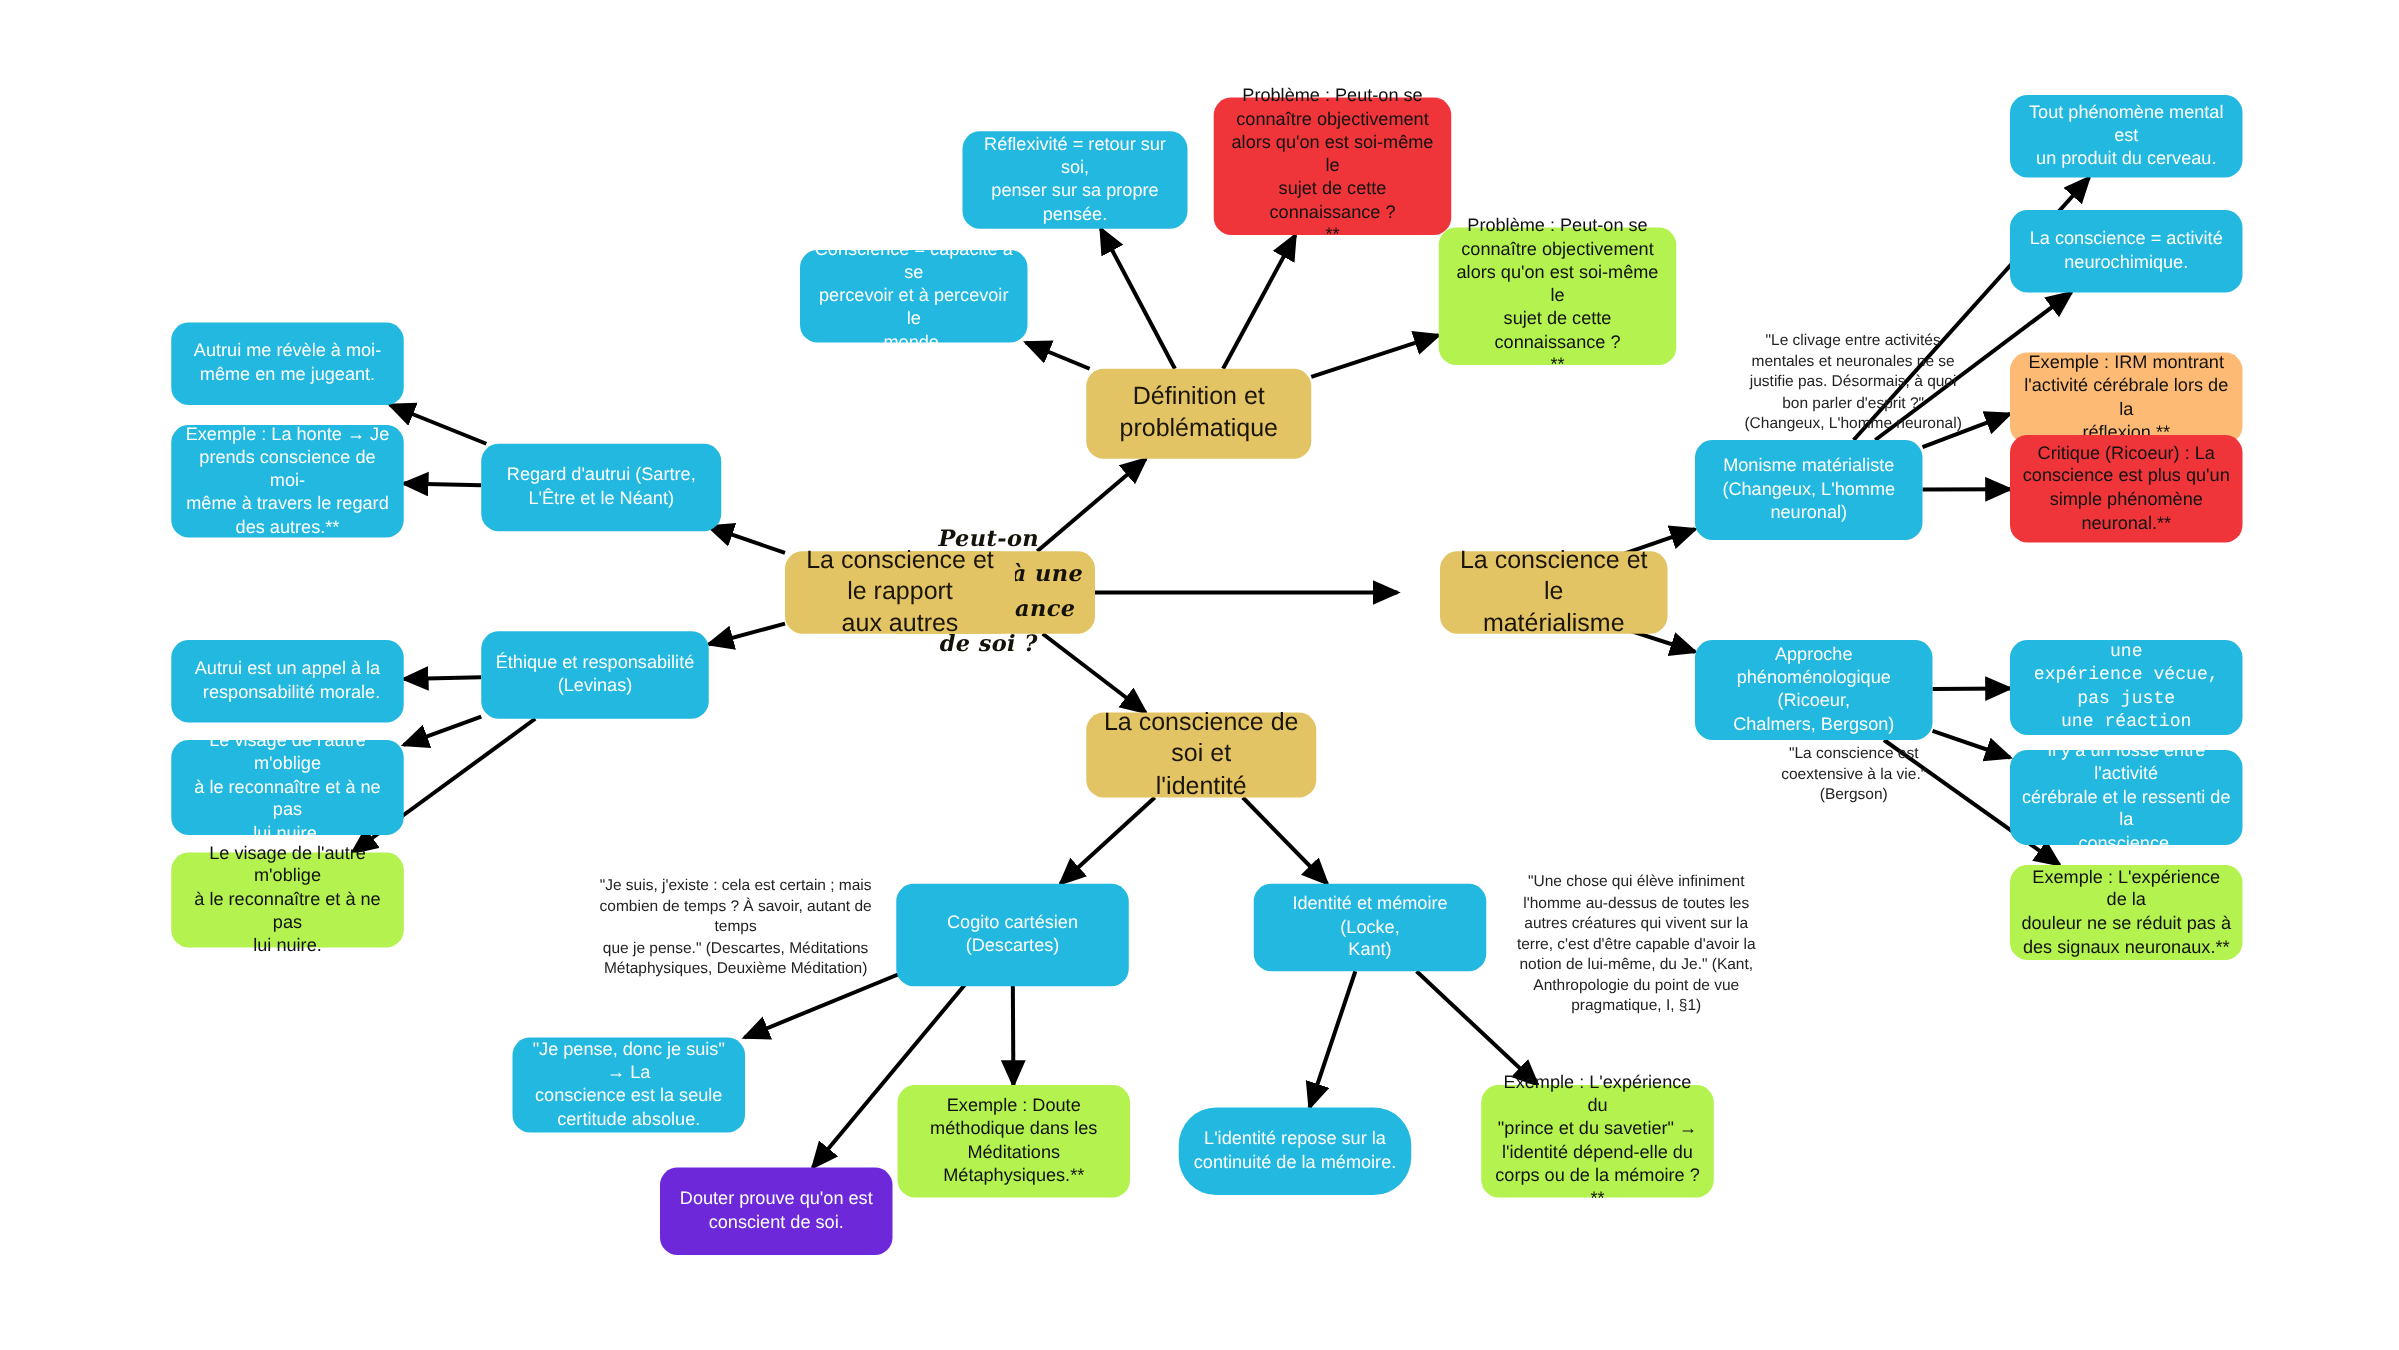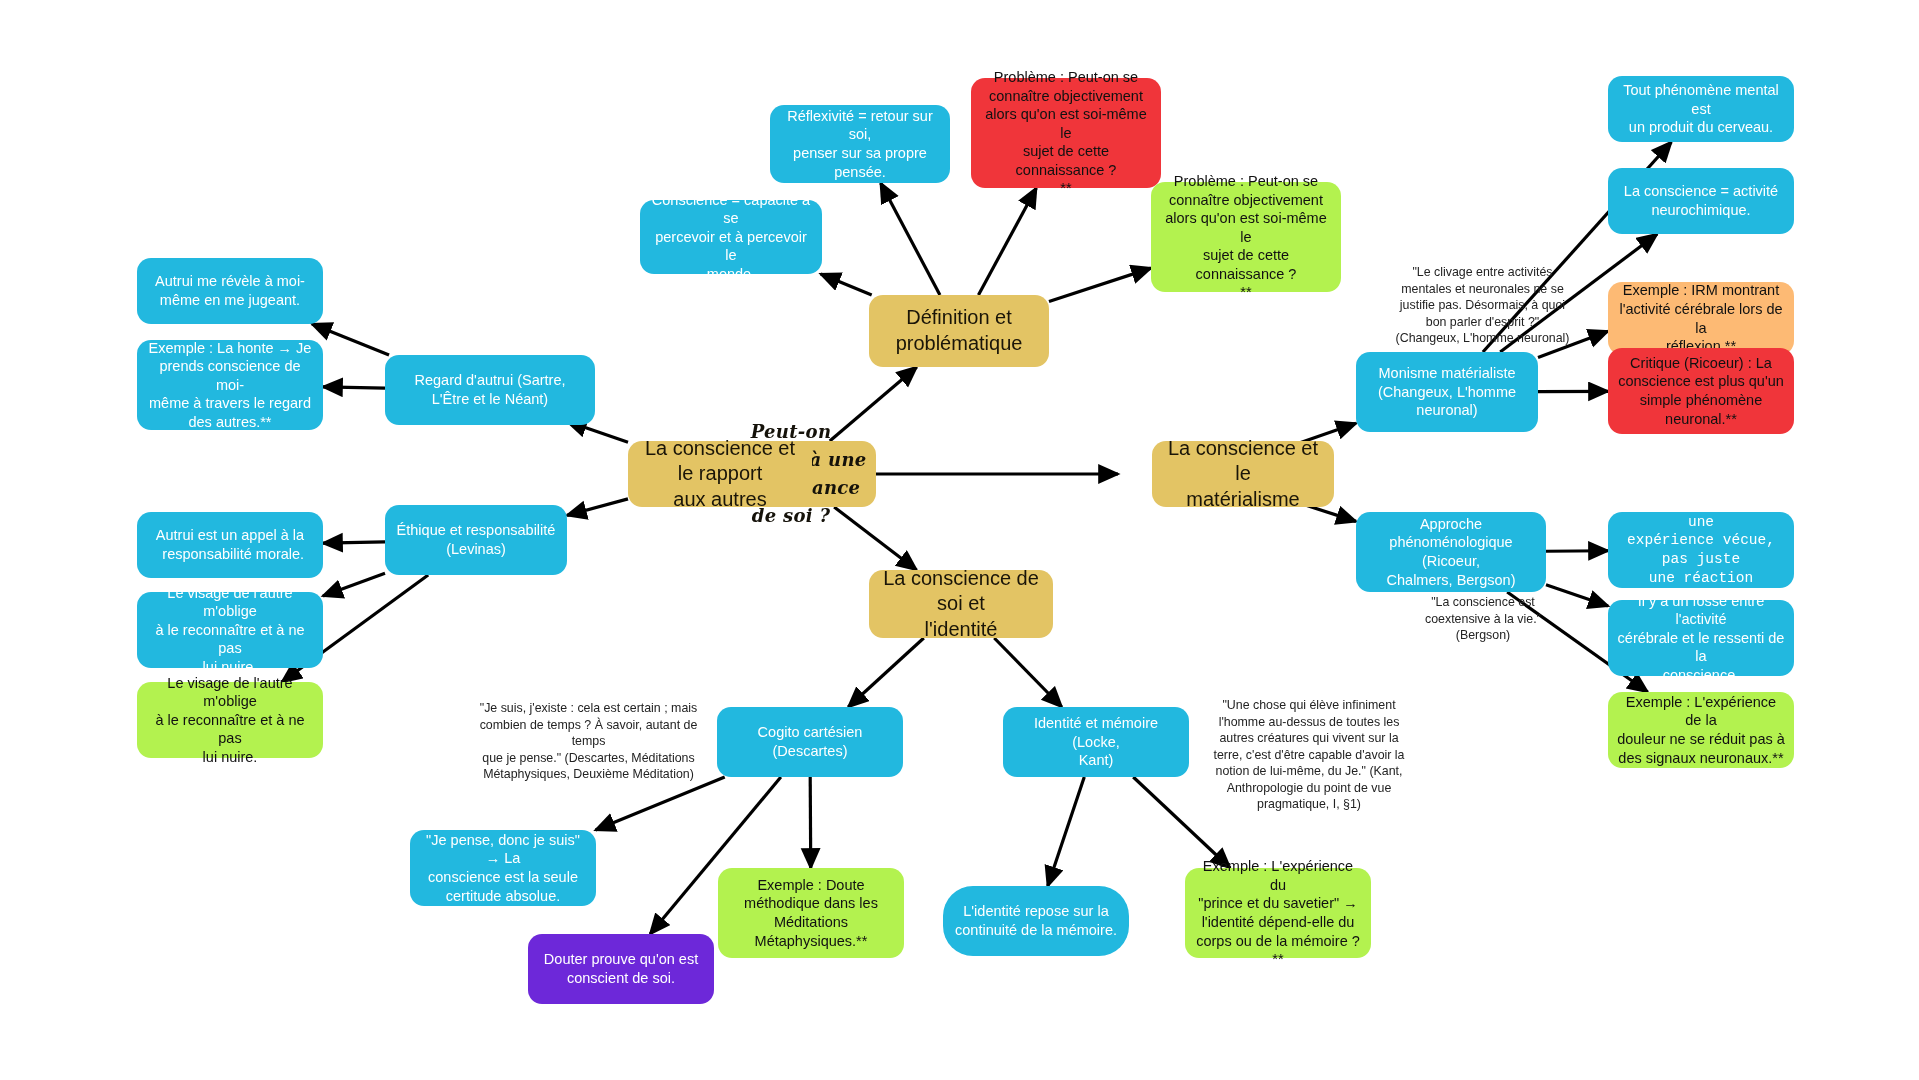--- a/index.html
+++ b/index.html
@@ -142,21 +142,21 @@
       <div class="node n-red" style="left: 971px; top: 78px; width: 190px; height: 110px; background: rgb(240, 53, 58);">Problème : Peut-on se
 connaître objectivement
 alors qu'on est soi-même le
 sujet de cette connaissance ?
 **</div>
       <div class="node n-green" style="left: 1151px; top: 182px; width: 190px; height: 110px; background: rgb(179, 242, 79);">Problème : Peut-on se
 connaître objectivement
 alors qu'on est soi-même le
 sujet de cette connaissance ?
 **</div>
-      <div class="node n-blue" style="left: 385px; top: 355px; width: 210px; height: 70px; background: rgb(34, 184, 223);">Regard d'autrui (Sartre,
+      <div class="node n-blue" style="left: 385px; top: 355px; width: 192px; height: 70px; background: rgb(34, 184, 223);">Regard d'autrui (Sartre,
 L'Être et le Néant)</div>
       <div class="node n-blue" style="left: 385px; top: 505px; width: 182px; height: 70px; background: rgb(34, 184, 223);">Éthique et responsabilité
 (Levinas)</div>
       <div class="node n-blue" style="left: 137px; top: 258px; width: 186px; height: 66px; background: rgb(34, 184, 223);">Autrui me révèle à moi-
 même en me jugeant.</div>
       <div class="node n-blue" style="left: 137px; top: 340px; width: 186px; height: 90px; background: rgb(34, 184, 223);">Exemple : La honte → Je
 prends conscience de moi-
 même à travers le regard
 des autres.**</div>
       <div class="node n-blue" style="left: 137px; top: 512px; width: 186px; height: 66px; background: rgb(34, 184, 223); text-align: right;">Autrui est un appel à la
@@ -186,21 +186,21 @@
 neuronal.**</div>
       <div class="node n-blue" style="left: 1608px; top: 512px; width: 186px; height: 76px; background: rgb(34, 184, 223); font-family: Liberation Mono, monospace;">La conscience est une
 expérience vécue, pas juste
 une réaction physique.</div>
       <div class="node n-blue" style="left: 1608px; top: 600px; width: 186px; height: 76px; background: rgb(34, 184, 223);">Il y a un fossé entre l'activité
 cérébrale et le ressenti de la
 conscience.</div>
       <div class="node n-green" style="left: 1608px; top: 692px; width: 186px; height: 76px; background: rgb(179, 242, 79);">Exemple : L'expérience de la
 douleur ne se réduit pas à
 des signaux neuronaux.**</div>
-      <div class="node n-blue" style="left: 717px; top: 707px; width: 186px; height: 70px; background: rgb(34, 184, 223);">Cogito cartésien (Descartes)</div>
+      <div class="node n-blue" style="left: 717px; top: 707px; width: 186px; height: 82px; background: rgb(34, 184, 223);">Cogito cartésien (Descartes)</div>
       <div class="node n-blue" style="left: 1003px; top: 707px; width: 186px; height: 70px; background: rgb(34, 184, 223);">Identité et mémoire (Locke,
 Kant)</div>
       <div class="node n-blue" style="left: 410px; top: 830px; width: 186px; height: 76px; background: rgb(34, 184, 223);">"Je pense, donc je suis" → La
 conscience est la seule
 certitude absolue.</div>
       <div class="node n-blue" style="left: 528px; top: 934px; width: 186px; height: 70px; background: #6d28d9;">Douter prouve qu'on est
 conscient de soi.</div>
       <div class="node n-green" style="left: 718px; top: 868px; width: 186px; height: 90px; background: rgb(179, 242, 79);">Exemple : Doute
 méthodique dans les
 Méditations

